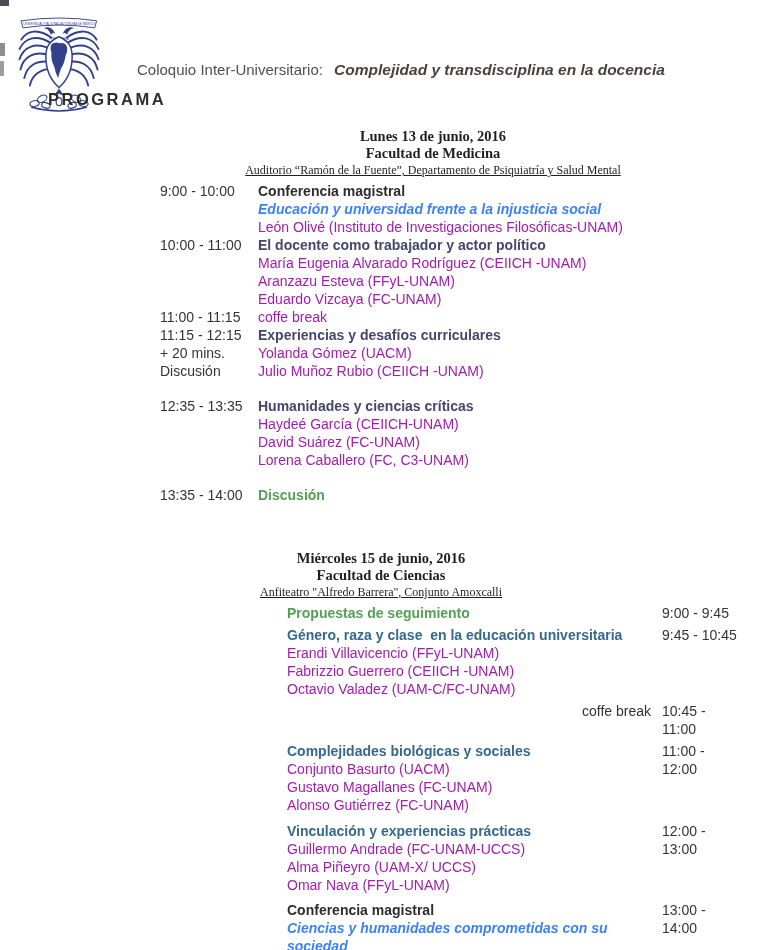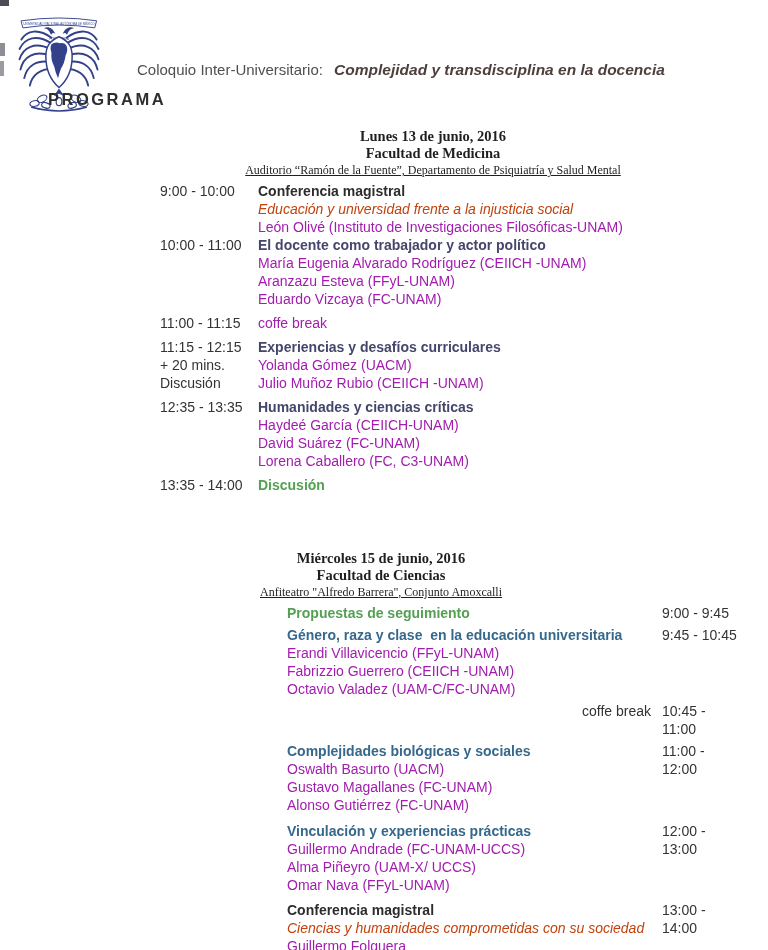--- a/index.html
+++ b/index.html
@@ -25,40 +25,40 @@
   .head1 { top:128px; left:98px; width:670px; }
   .head2 { top:550px; left:0px;  width:762px; }
   .day-date, .day-venue { font-weight:bold; font-size:14.5px; line-height:17px; }
   .day-location { font-size:12px; line-height:17px;text-decoration:underline; }
 
   .rows { position:absolute; }
   .rows1 { left:160px; top:182px; width:600px; }
   .rows2 { left:287px; top:604px; width:451px; }
 
   .row { display:flex; align-items:flex-start; }
-  .rows1 .row { margin-top:6px; }
+  .rows1 .row { }
   .rows1 .row:nth-child(1), .rows1 .row:nth-child(2) { margin-top:0; }
-  .rows1 .row:nth-child(5), .rows1 .row:nth-child(6) { margin-top:6px; }
+  .rows1 .row:nth-child(5), .rows1 .row:nth-child(6) { margin-top:17px; }
 
   .rows2 .row { margin-top:4px;justify-content:space-between; }
   .rows2 .row:nth-child(1) { margin-top:0; }
   .rows2 .row:nth-child(5) { margin-top:8px; }
   .rows2 .row:nth-child(6) { margin-top:7px; }
 
   .time-col  { width:98px; flex:none; }
   .time-col2 { width:76px; flex:none; }
   .content-col { flex:1; min-width:0; }
 
   .line { font-size:14px; line-height:18px; white-space:pre-wrap; }
   .t-line { color:#333333; }
   .right-label { margin-right:11px; color:#333333; }
 
   .s-plain { color:#a21caf; }
   .s-bold  { font-weight:bold; color:#2d2d2d; }
-  .s-blue-italic { font-weight:normal; font-style:italic; color:#c2410c; }
+  .s-blue-italic { font-weight:bold; font-style:italic; color:#3b82f6; }
   .s-slate { font-weight:bold; color:#45466b; }
   .s-teal  { font-weight:bold; color:#36688c; }
   .s-green { font-weight:bold; color:#54a054; }
 </style>
 </head>
 <body>
 
 <div class="page">
 
   <div class="corner-mark"></div>
@@ -213,21 +213,21 @@
         <div class="row">
           <div class="content-col"></div>
           <div class="line right-label">coffe break</div>
           <div class="time-col2">
             <div class="line t-line">10:45 - 11:00</div>
           </div>
         </div>
         <div class="row">
           <div class="content-col">
             <div class="line s-teal">Complejidades biológicas y sociales</div>
-            <div class="line s-plain">Oswalth Basurto (UACM)</div>
+            <div class="line s-plain">Conjunto Basurto (UACM)</div>
             <div class="line s-plain">Gustavo Magallanes (FC-UNAM)</div>
             <div class="line s-plain">Alonso Gutiérrez (FC-UNAM)</div>
           </div>
           <div class="time-col2">
             <div class="line t-line">11:00 - 12:00</div>
           </div>
         </div>
         <div class="row">
           <div class="content-col">
             <div class="line s-teal">Vinculación y experiencias prácticas</div>

